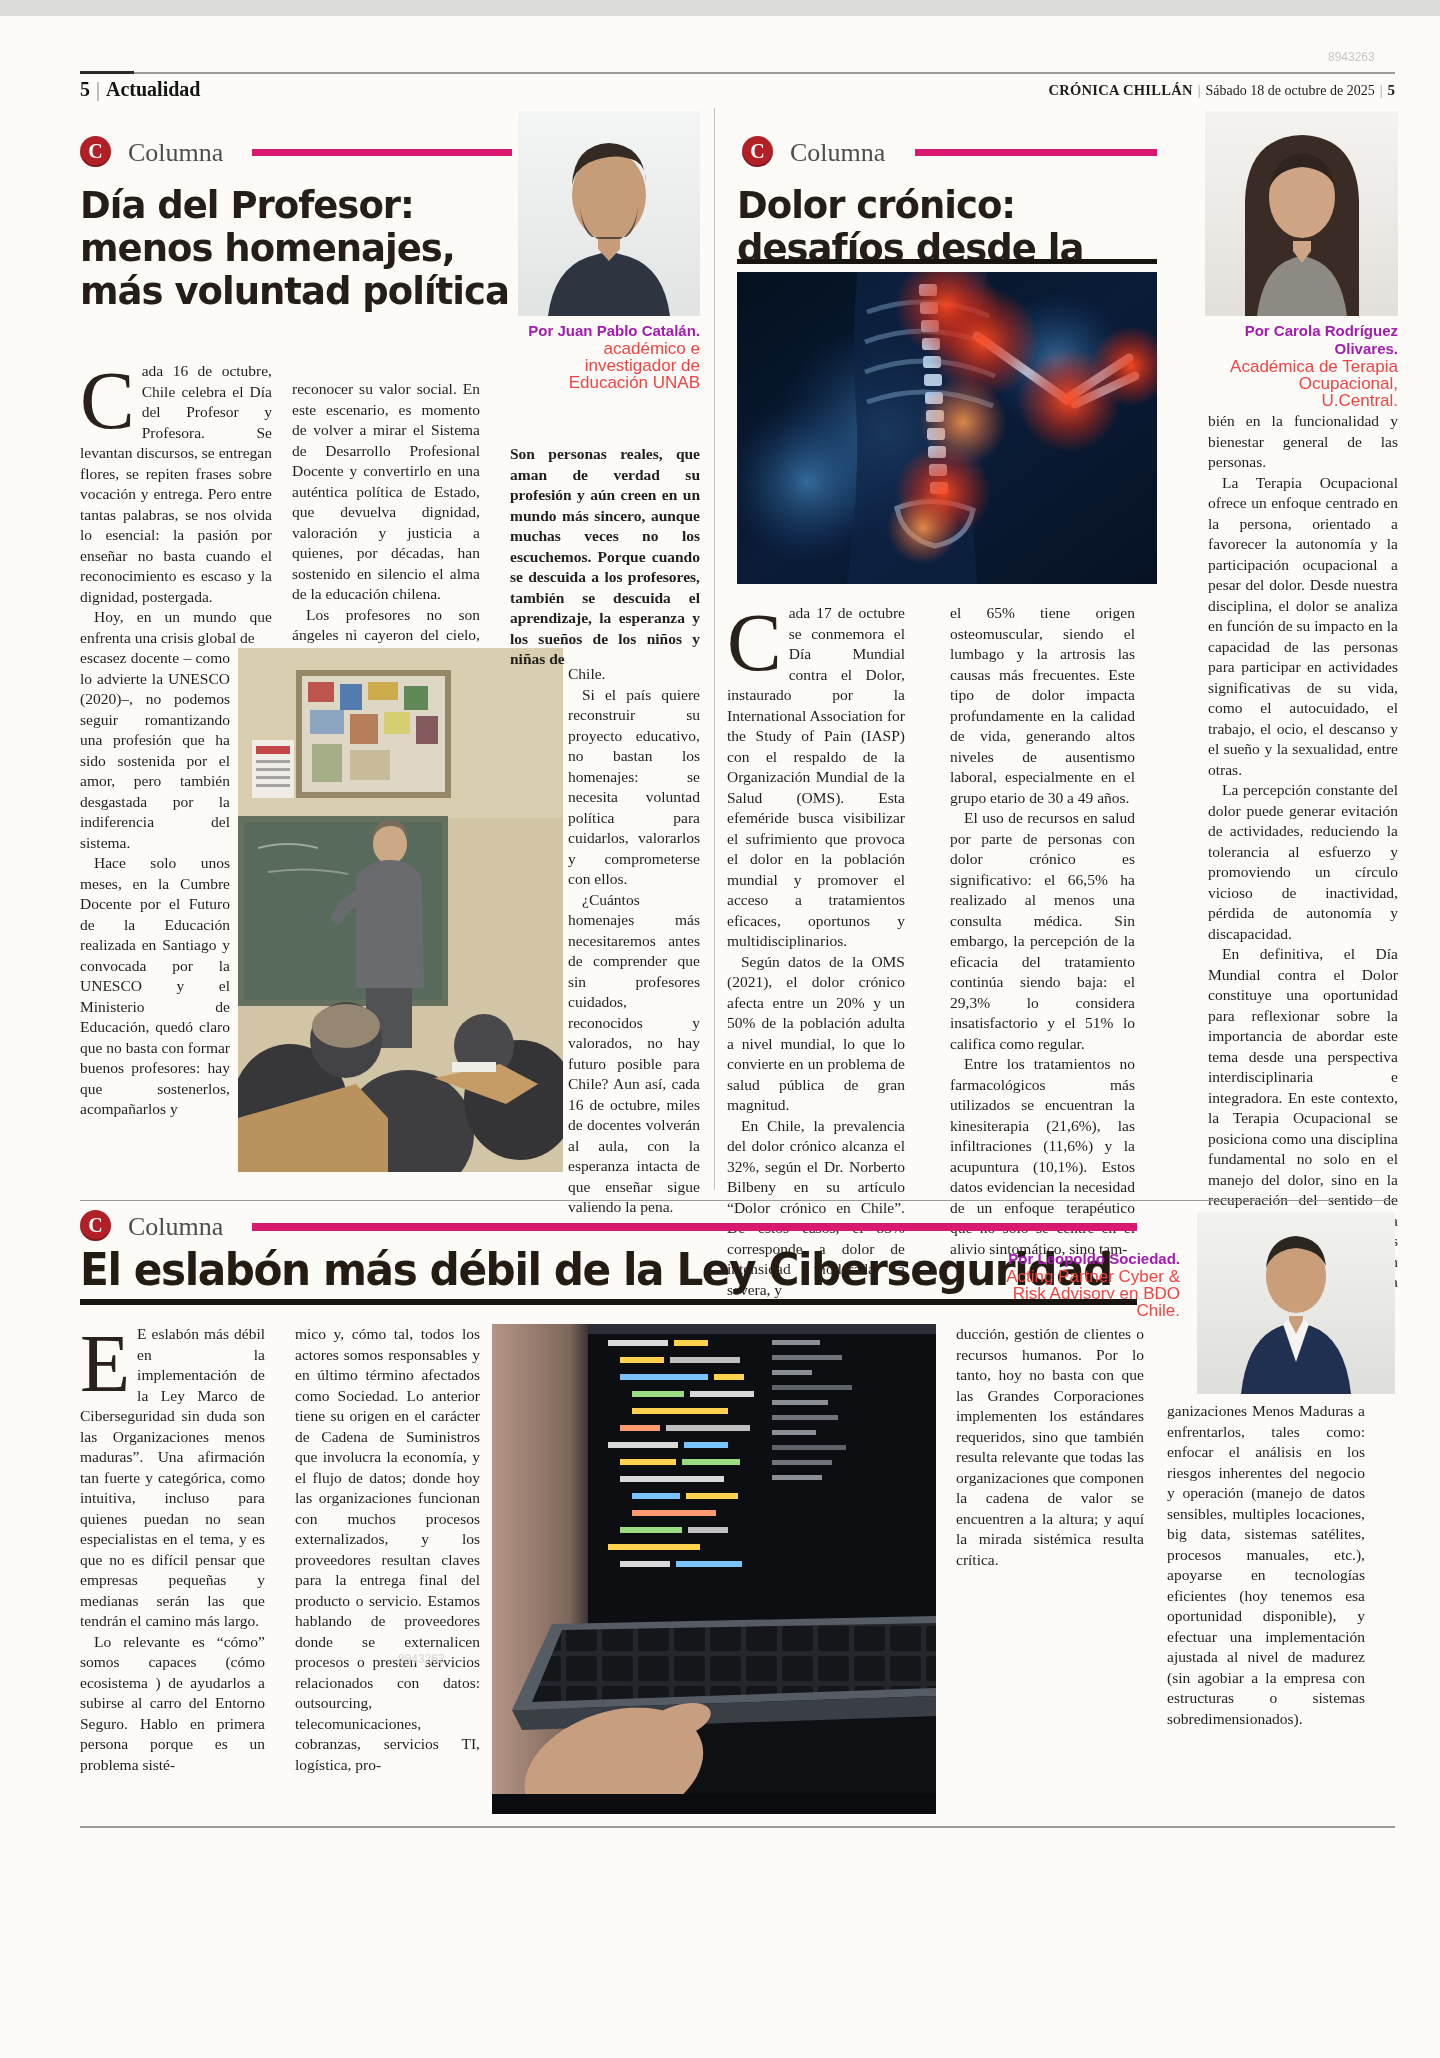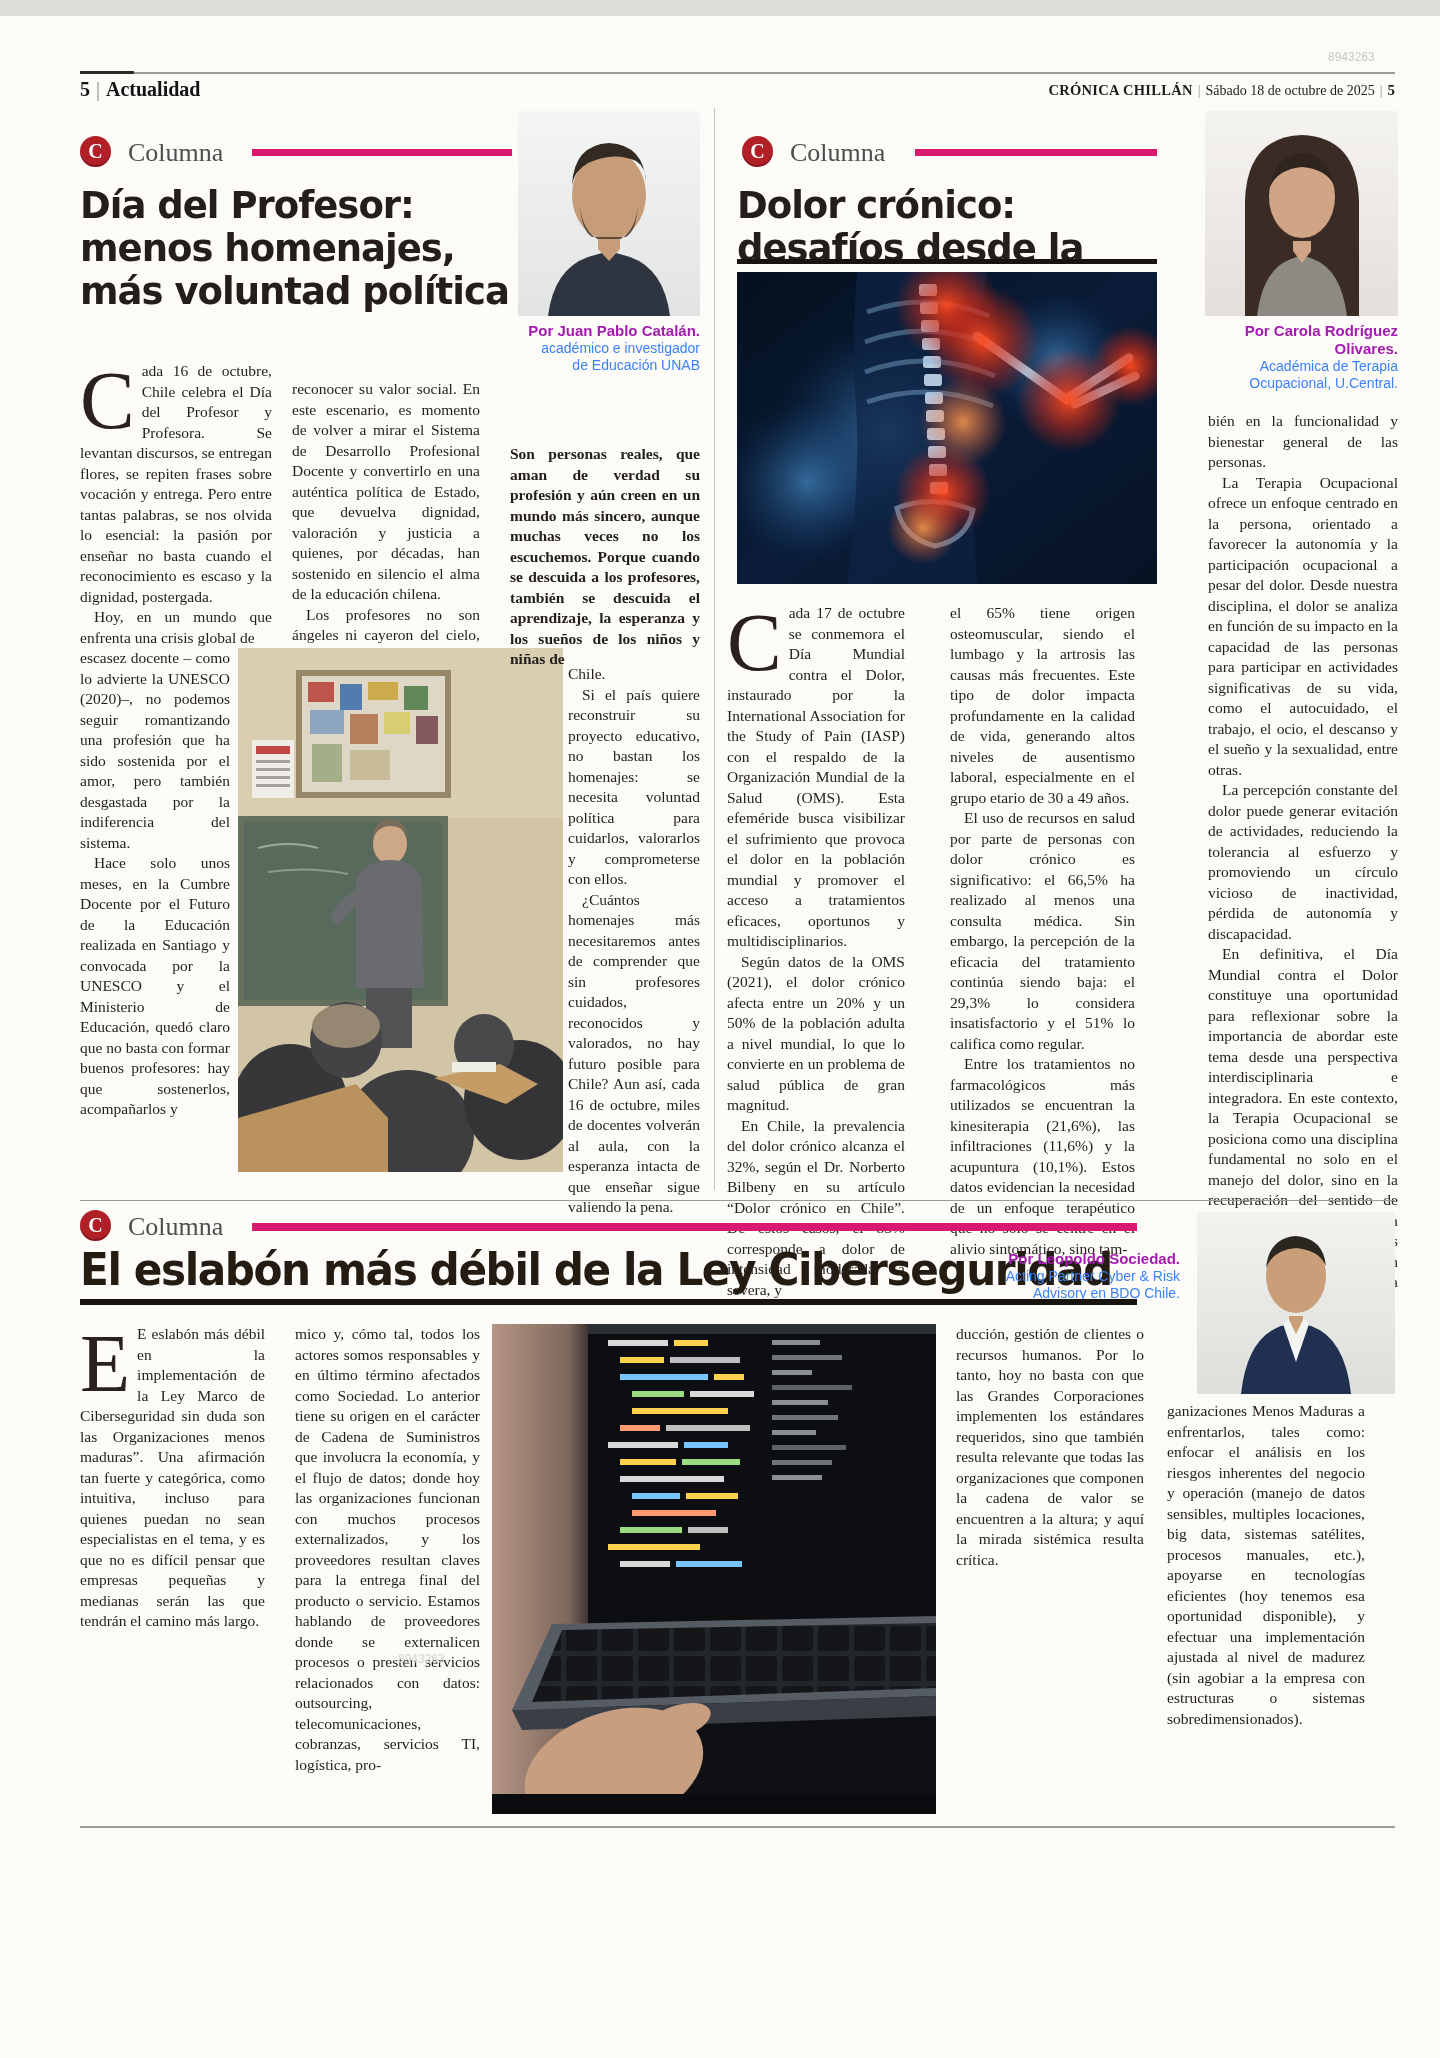--- a/index.html
+++ b/index.html
@@ -22,21 +22,21 @@
   .pinkbar{position:absolute;height:7px;background:#d9196f;}
   
   .art-title{position:absolute;font-family:"DejaVu Sans",sans-serif;font-weight:bold;
              font-size:37px;line-height:43px;letter-spacing:-1px;color:#241d19;}
   .art-title3{position:absolute;font-family:"DejaVu Sans",sans-serif;font-weight:bold;
               font-size:44px;letter-spacing:-1.5px;color:#241b13;white-space:nowrap;
               transform:scaleX(.96);transform-origin:left top;}
   
   .byline{position:absolute;font-family:"Liberation Sans",sans-serif;text-align:right;}
   .byline .name{font-weight:bold;font-size:15px;color:#a21caf;line-height:18px;}
-  .byline .role{font-size:14px;color:#3b82f6;line-height:17px;}
+  .byline .role{font-size:17px;color:#ef4444;line-height:17px;}
   
   .bodycol{position:absolute;font-size:15.5px;line-height:20.5px;text-align:justify;
            color:#211e1c;hyphens:auto;-webkit-hyphens:auto;}
   .bodycol p{margin:0;}
   .bodycol p.ind{text-indent:14px;}
   .dropcap{float:left;font-size:82px;line-height:74px;padding:3px 7px 0 0;color:#2a211c;}
   .rule-black{position:absolute;background:#18140f;}
   .vdivider{position:absolute;width:1px;background:#c2c2bf;}
   
   .photo{position:absolute;overflow:hidden;}
@@ -316,20 +316,21 @@
       <path d="M44 182 Q50 126 84 114 L99 110 L114 114 Q148 126 154 182 Z" fill="#203050"></path>
       <path d="M86 112 L99 150 L112 112 L106 106 L92 106 Z" fill="#f4f4f2"></path>
       <path d="M92 108 L99 122 L106 108 L106 104 L92 104 Z" fill="#c99e79"></path>
     </svg>
   </div>
 
   <div class="rule-black" style="left:80px;top:1283px;width:1057px;height:6px;"></div>
 
   <div class="bodycol" style="left:80px;top:1308px;width:185px;">
     <p><span class="dropcap">E</span><span>E eslabón más débil en la implementación de la Ley Marco de Ciberseguridad sin duda son las Organizaciones menos maduras”. Una afirmación tan fuerte y categórica, como intuitiva, incluso para quienes puedan no sean especialistas en el tema, y es que no es difícil pensar que empresas pequeñas y medianas serán las que tendrán el camino más largo.</span></p>
+    <p class="ind">Lo relevante es “cómo” somos capaces (cómo ecosistema ) de ayudarlos a subirse al carro del Entorno Seguro. Hablo en primera persona porque es un problema sisté-</p>
   </div>
   <div class="bodycol" style="left:295px;top:1308px;width:185px;">
     <p>mico y, cómo tal, todos los actores somos responsables y en último término afectados como Sociedad. Lo anterior tiene su origen en el carácter de Cadena de Suministros que involucra la economía, y el flujo de datos; donde hoy las organizaciones funcionan con muchos procesos externalizados, y los proveedores resultan claves para la entrega final del producto o servicio. Estamos hablando de proveedores donde se externalicen procesos o presten servicios relacionados con datos: outsourcing, telecomunicaciones, cobranzas, servicios TI, logística, pro-</p>
   </div>
 
   <div class="photo" style="left:492px;top:1308px;width:444px;height:490px;">
     <svg width="444" height="490" viewBox="0 0 444 490">
       <defs>
         <linearGradient id="beige" x1="0" y1="0" x2="1" y2="0">
             <stop offset="0" stop-color="#c8a492"></stop>

